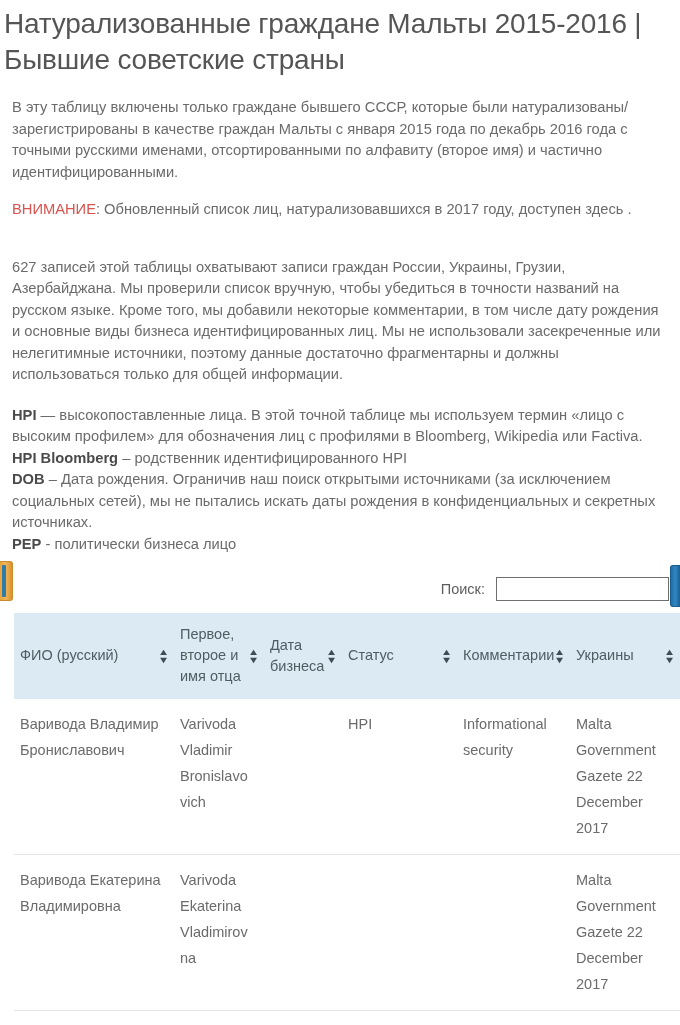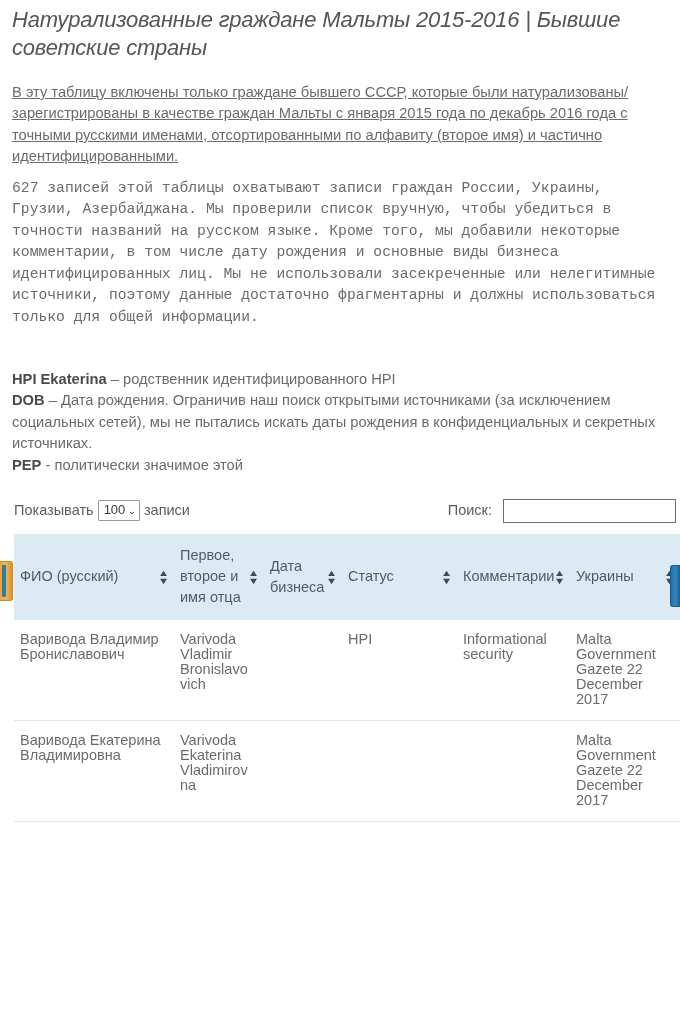--- a/index.html
+++ b/index.html
@@ -19,40 +19,39 @@
   .page {
     position: relative;
     width: 680px;
     padding: 0;
     box-sizing: border-box;
   }
 
   
   .page-title {
     margin: 0;
-    padding: 6px 12px 2px 12px;
-    font-size: 22px;
+    padding: 6px 12px 2px 4px;
+    font-size: 28px;
     line-height: 1.27;
     font-weight: 400;
     color: #555555;
     letter-spacing: -0.2px;
-    font-style: italic;
   }
 
   
   .intro, .para, .defs {
     margin: 0;
     padding: 0 12px;
     font-size: 14.7px;
     line-height: 21.5px;
     color: #6b6b6b;
   }
-  .intro { margin-top: 18px; text-decoration: underline; }
+  .intro { margin-top: 18px; }
   .notice { margin-top: 16px; }
-  .para   { margin-top: 10px; font-family: Liberation Mono, monospace; }
+  .para   { margin-top: 36px; }
   .defs   { margin-top: 19px; }
   .notice-word { color: #d9534f; }
   .defs b { color: #4a4a4a; font-weight: 700; }
 
   
   .dt-controls {
     position: relative;
     margin-top: 21px;
     padding: 0 12px 0 14px;
     height: 28px;
@@ -82,21 +81,21 @@
   }
   .dt-select .caret {
     display: inline-block;
     margin-left: 3px;
     font-size: 9px;
     transform: scaleX(1.15);
     color: #333;
   }
   .dt-filter {
     position: absolute;
-    right: 4px;
+    right: 11px;
     top: 0;
     font-size: 14.5px;
     line-height: 26px;
     color: #5d5d5d;
     white-space: nowrap;
   }
   .dt-filter input {
     width: 173px;
     height: 24px;
     box-sizing: border-box;
@@ -149,21 +148,21 @@
     text-align: center;
   }
   table.dataTable thead th .sort i {
     display: block;
     font-style: normal;
     transform: scaleX(1.3);
   }
   table.dataTable tbody td {
     padding: 12px 10px 13px 6px;
     vertical-align: top;
-    line-height: 15px;
+    line-height: 26px;
     color: #6b6b6b;
     border-bottom: 1px solid #e4e4e4;
     word-wrap: break-word;
   }
   table.dataTable tbody tr.odd  td { background: #ffffff; }
   table.dataTable tbody tr.even td { background: #f7f7f7; }
 
   .col-0 { width: 160px; }
   .col-1 { width: 90px; }
   .col-2 { width: 78px; }
@@ -209,38 +208,34 @@
 </style>
 </head>
 <body>
 
 <div class="page">
 
   <h1 class="page-title">Натурализованные граждане Мальты 2015-2016 | Бывшие советские страны</h1>
 
   <p class="intro">В эту таблицу включены только граждане бывшего СССР, которые были натурализованы/зарегистрированы в качестве граждан Мальты с января 2015 года по декабрь 2016 года с точными русскими именами, отсортированными по алфавиту (второе имя) и частично идентифицированными.</p>
 
+  <p class="intro notice">
+    <span class="notice-word">ВНИМАНИЕ</span><span>: Обновленный список лиц, натурализовавшихся в 2017 году, доступен здесь .</span>
+  </p>
 
   <p class="para">627 записей этой таблицы охватывают записи граждан России, Украины, Грузии, Азербайджана. Мы проверили список вручную, чтобы убедиться в точности названий на русском языке. Кроме того, мы добавили некоторые комментарии, в том числе дату рождения и основные виды бизнеса идентифицированных лиц. Мы не использовали засекреченные или нелегитимные источники, поэтому данные достаточно фрагментарны и должны использоваться только для общей информации.</p>
 
   <div class="defs">
-    <br>
-    <span><b>HPI Ekaterina</b><span> – родственник идентифицированного HPI</span></span><br>
+    <span><b>HPI</b><span> — высокопоставленные лица. В этой точной таблице мы используем термин «лицо с высоким профилем» для обозначения лиц с профилями в Bloomberg, Wikipedia или Factiva.</span></span><br>
+    <span><b>HPI Bloomberg</b><span> – родственник идентифицированного HPI</span></span><br>
     <span><b>DOB</b><span> – Дата рождения. Ограничив наш поиск открытыми источниками (за исключением социальных сетей), мы не пытались искать даты рождения в конфиденциальных и секретных источниках.</span></span><br>
-    <span><b>PEP</b><span> - политически значимое этой</span></span>
+    <span><b>PEP</b><span> - политически бизнеса лицо</span></span>
   </div>
 
   <div class="dt-controls">
-    <label class="dt-length">
-      <span>Показывать</span>
-      <span class="dt-select">
-        <span>100</span><span class="caret">⌄</span>
-      </span>
-      <span>записи</span>
-    </label>
     <label class="dt-filter">
       <span>Поиск:</span>
       <input type="text" value="" placeholder="" style="">
     </label>
   </div>
 
   <div class="dt-wrap">
     <table class="dataTable">
       <colgroup>
         <col class="col-0">

